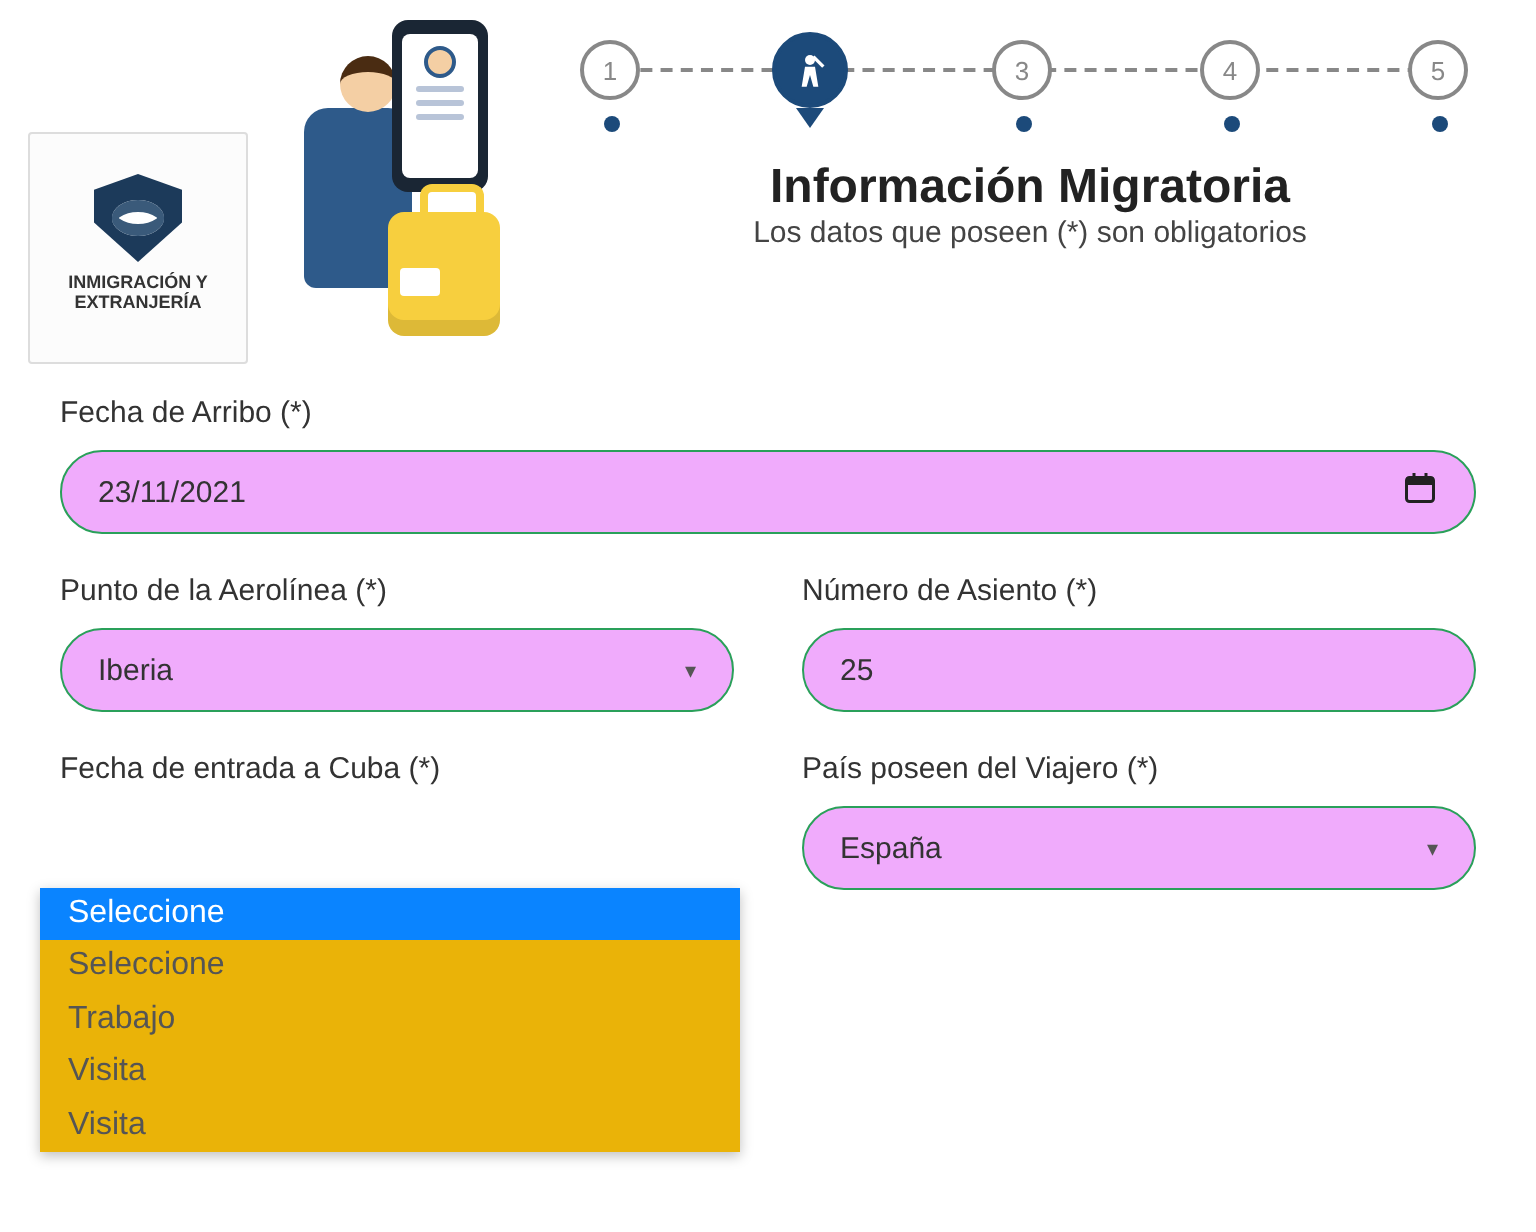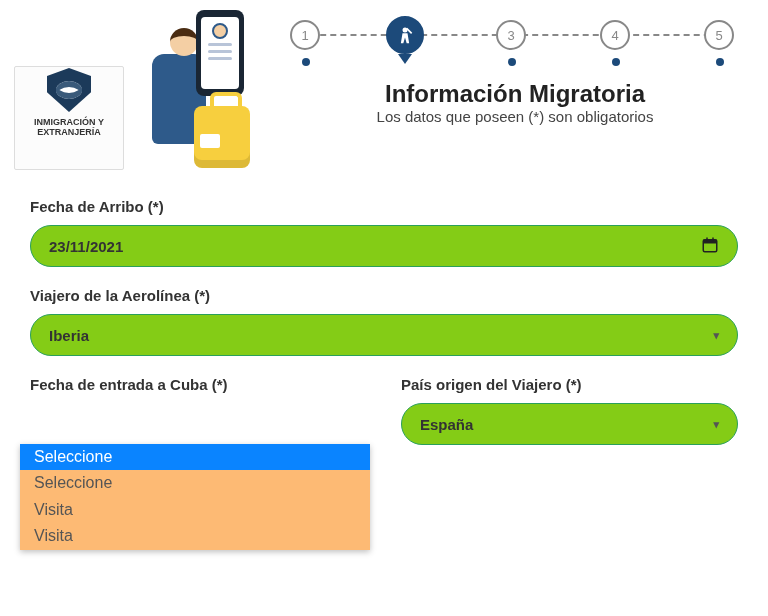--- a/index.html
+++ b/index.html
@@ -3,24 +3,24 @@
 <meta charset="utf-8">
 <style>
   * { box-sizing: border-box; margin: 0; padding: 0; }
   body { font-family: Arial, Helvetica, sans-serif; background: #fff; width: 768px; height: 616px; overflow: hidden; position: relative; }
 
   .header-area { position: relative; height: 180px; }
 
   
   .illustration { position: absolute; left: 14px; top: 0; width: 240px; height: 170px; }
   .badge-placard {
-    position: absolute; left: 0; top: 66px; width: 110px; height: 104px;
+    position: absolute; left: 0; top: 66px; width: 110px; height: 116px;
     background: #fcfcfc; border: 1px solid #ddd; border-radius: 2px;
     display: flex; flex-direction: column; align-items: center; justify-content: flex-start;
-    padding-top: 1px;
+    padding-top: 20px;
   }
   .shield-icon {
     width: 44px; height: 44px;
     background: linear-gradient(#1c3a5a,#1c3a5a);
     clip-path: polygon(50% 0, 100% 18%, 100% 55%, 50% 100%, 0 55%, 0 18%);
     display:flex;align-items:center;justify-content:center;
   }
   .shield-inner { width: 26px; height: 18px; border-radius: 50%; background:#fff;
     box-shadow: inset 0 6px 0 #3a5a7a, inset 0 -6px 0 #3a5a7a; }
   .badge-text { font-size: 9px; color:#333; text-align:center; margin-top:6px; line-height:1.1; font-weight:600;}
@@ -54,40 +54,40 @@
     display:flex;align-items:center;justify-content:center; font-size:13px; color:#888; background:#fff;}
   .step-node.active { width:38px; height:38px; top:0; border:2px solid #1c4a7a; background:#1c4a7a; color:#fff;}
   .step-node.active svg{ fill:#fff;}
   .node-dot { position:absolute; top:42px; width:8px; height:8px; border-radius:50%; background:#1c4a7a;}
   .step-pointer{position:absolute;top:38px;width:0;height:0;border-left:7px solid transparent;border-right:7px solid transparent;border-top:10px solid #1c4a7a;}
 
   .title-block { position:absolute; top:80px; left:290px; width:450px; text-align:center;}
   .title { font-size:24px; font-weight:700; color:#222; }
   .subtitle { font-size:15px; color:#444; }
 
-  .form-area { position:relative; padding: 0 30px; margin-top:18px;font-weight:bold;}
+  .form-area { position:relative; padding: 0 30px; margin-top:18px;}
   .row { display:flex; gap:34px; margin-bottom:20px;}
   .col { flex:1; position:relative;}
   .field-label { font-size:15px; color:#333; margin-bottom:10px; display:block;}
   .field-input, .field-select {
     width:100%; height:42px; border:1.5px solid #2aa05a; border-radius:21px;
-    padding: 0 18px; font-size:15px; color:#333; background:#84cc16;
+    padding: 0 18px; font-size:15px; color:#333; background:#f0abfc;
     display:flex; align-items:center; justify-content:space-between;
   }
   .field-select { cursor:pointer;align-items:center;}
   .select-caret { font-size:11px; color:#555;}
   .cal-icon svg{width:18px;height:18px;}
   .field-disabled {
     width:100%; height:42px; border-radius:21px; background:#eceef0;
   }
 
   
   .dropdown-open {
     position:absolute; left:20px; top:444px; width:350px;
-    background:#fdba74; box-shadow:0 2px 6px rgba(0,0,0,.25); z-index:50;
+    background:#eab308; box-shadow:0 2px 6px rgba(0,0,0,.25); z-index:50;
     font-size:16px;
   }
   .dropdown-item { padding:2px 14px; color:#555; cursor:pointer; line-height:1.4;}
   .dropdown-item.highlight { background:#0a84ff; color:#fff;}
 
   
   .visita-row { margin-top:22px;}
 </style>
 </head>
 <body>
@@ -172,42 +172,49 @@
               <line x1="8" y1="2" x2="8" y2="7" stroke="#222" stroke-width="2"></line>
               <line x1="16" y1="2" x2="16" y2="7" stroke="#222" stroke-width="2"></line>
             </svg>
         </span>
       </div>
     </div>
   </div>
 
   <div class="row">
     <div class="col">
-      <label class="field-label">Viajero de la Aerolínea (*)</label>
+      <label class="field-label">Punto de la Aerolínea (*)</label>
       <div class="field-select">
         <span>Iberia</span>
         <span class="select-caret">▾</span>
       </div>
     </div>
+    <div class="col">
+      <label class="field-label">Número de Asiento (*)</label>
+      <div class="field-input">
+        <span>25</span>
+      </div>
+    </div>
   </div>
 
   <div class="row">
     <div class="col">
       <label class="field-label">Fecha de entrada a Cuba (*)</label>
     </div>
     <div class="col">
-      <label class="field-label">País origen del Viajero (*)</label>
+      <label class="field-label">País poseen del Viajero (*)</label>
       <div class="field-select">
         <span>España</span>
         <span class="select-caret">▾</span>
       </div>
     </div>
   </div>
 
 
 </div>
 
 <div class="dropdown-open">
   <div class="dropdown-item highlight"><span>Seleccione</span></div>
   <div class="dropdown-item"><span>Seleccione</span></div>
+  <div class="dropdown-item"><span>Trabajo</span></div>
   <div class="dropdown-item"><span>Visita</span></div>
   <div class="dropdown-item"><span>Visita</span></div>
 </div>
 
 </body></html>

